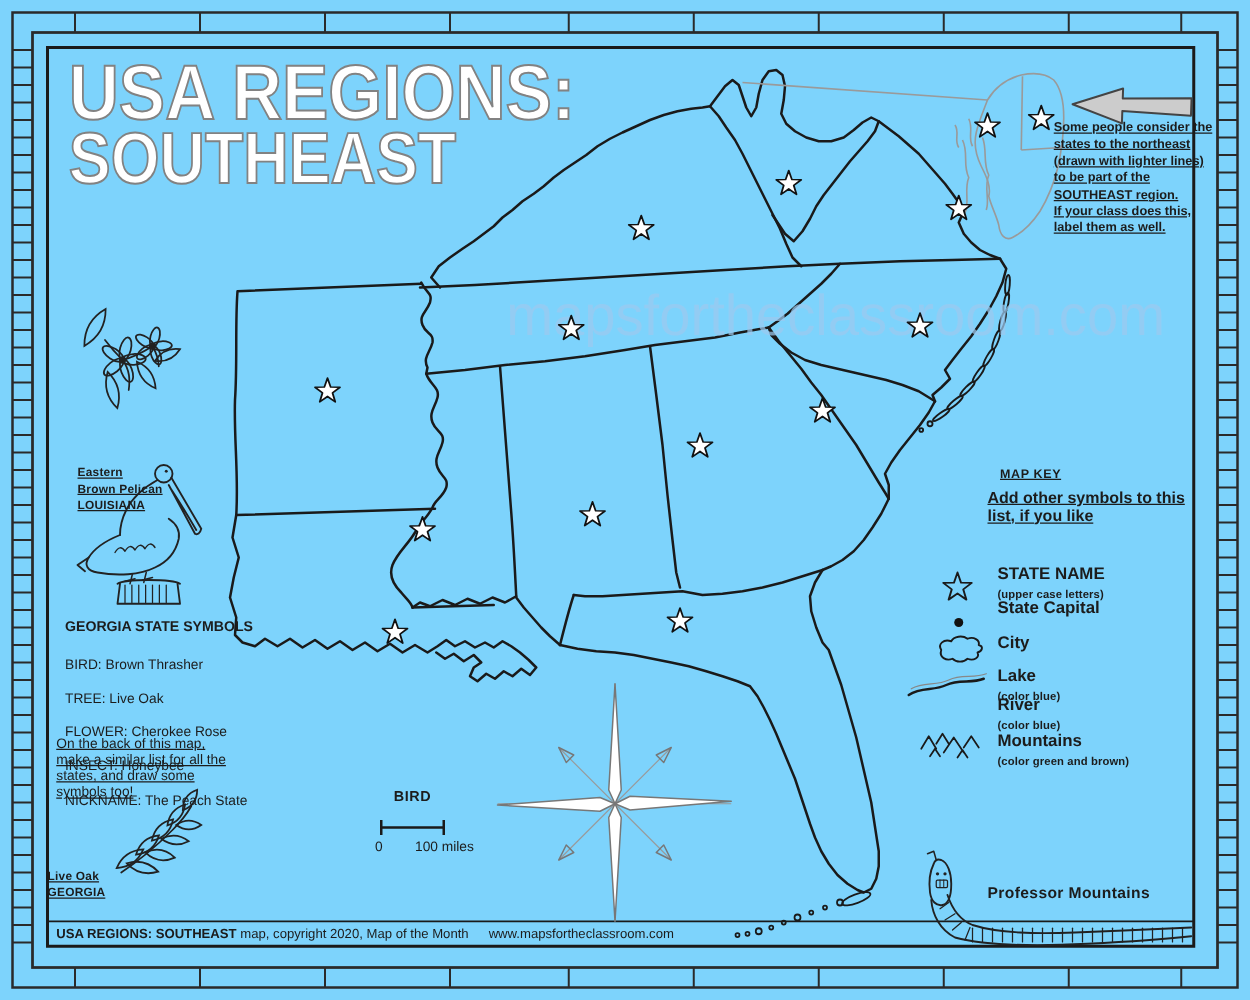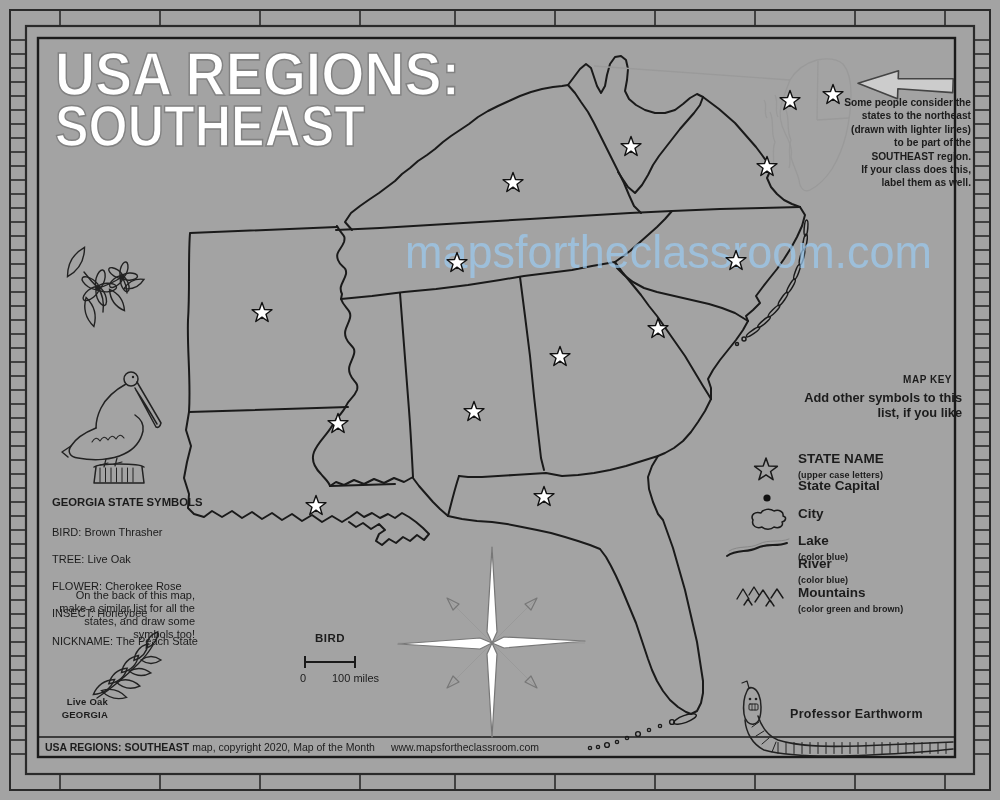--- a/index.html
+++ b/index.html
@@ -1,20 +1,20 @@
 <!DOCTYPE html>
 <html><head>
 <meta charset="utf-8">
 <style>
   html,body{margin:0;padding:0;background:#e8e8e8;}
-  .page{position:relative;width:1000px;height:800px;background:#a3a3a3;overflow:hidden;
+  .page{position:relative;width:1000px;height:800px;background:#7dd3fc;overflow:hidden;
         font-family:"Liberation Sans",sans-serif;color:#1c1c1c;}
   svg.art{position:absolute;left:0;top:0;width:1000px;height:800px;}
   .t{position:absolute;white-space:pre-line;color:#1c1c1c;}
-  .ctr{text-align:right;}
+  .ctr{text-align:left;text-decoration:underline;}
   .b{font-weight:bold;}
   .small-label{font-size:9.5px;line-height:13px;font-weight:bold;letter-spacing:.2px;}
   .keyrow{position:absolute;font-weight:bold;font-size:13.5px;}
   .keyrow .det{font-weight:bold;font-size:9px;letter-spacing:.1px;}
   .footer-line{position:absolute;left:45px;top:741px;font-size:10.5px;}
   .footer-line .url{margin-left:16px;}
 </style>
 </head>
 <body>
 
@@ -373,20 +373,23 @@
 
 <div class="t ctr" style="left:843px;top:96px;width:128px;font-size:10.2px;line-height:13.4px;font-weight:bold;">Some people consider the
 states to the northeast
 (drawn with lighter lines)
 to be part of the
 SOUTHEAST region.
 If your class does this,
 label them as well.</div>
 
 
+<div class="t ctr small-label" style="left:62px;top:372px;width:106px;">Eastern
+Brown Pelican
+LOUISIANA</div>
 
 <div class="t ctr small-label" style="left:38px;top:696px;width:70px;line-height:12.5px;">Live Oak
 GEORGIA</div>
 
 <div class="t ctr" style="left:45px;top:589px;width:150px;font-size:11px;line-height:13px;">On the back of this map,
 make a similar list for all the
 states, and draw some
 symbols too!</div>
 
 <div class="t" style="left:52px;top:482px;width:180px;font-size:11px;line-height:13.6px;">
@@ -422,19 +425,19 @@
 </div>
 <div class="keyrow t" style="left:798px;top:570px;">
   <span>Mountains</span>
   <span class="det">(color green and brown)</span>
 </div>
 
 <div class="t b" style="left:300px;top:632px;width:60px;text-align:center;font-size:11.5px;letter-spacing:.5px;">BIRD</div>
 <div class="t" style="left:300px;top:672px;font-size:11px;">0</div>
 <div class="t" style="left:332px;top:672px;font-size:11px;">100 miles</div>
 
-<div class="t b" style="left:790px;top:707px;font-size:12.5px;letter-spacing:.3px;">Professor Earthworm</div>
+<div class="t b" style="left:790px;top:707px;font-size:12.5px;letter-spacing:.3px;">Professor Mountains</div>
 
 <div class="footer-line">
   <span class="b">USA REGIONS: SOUTHEAST</span><span> map, copyright 2020, Map of the Month</span><span class="url">www.mapsfortheclassroom.com</span>
 </div>
 
 </div>
 
 </body></html>

